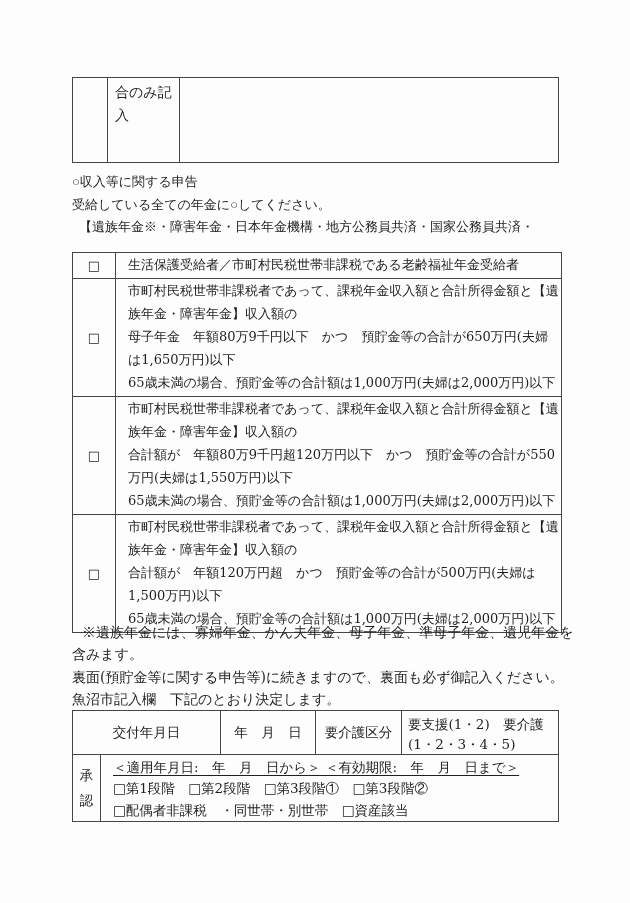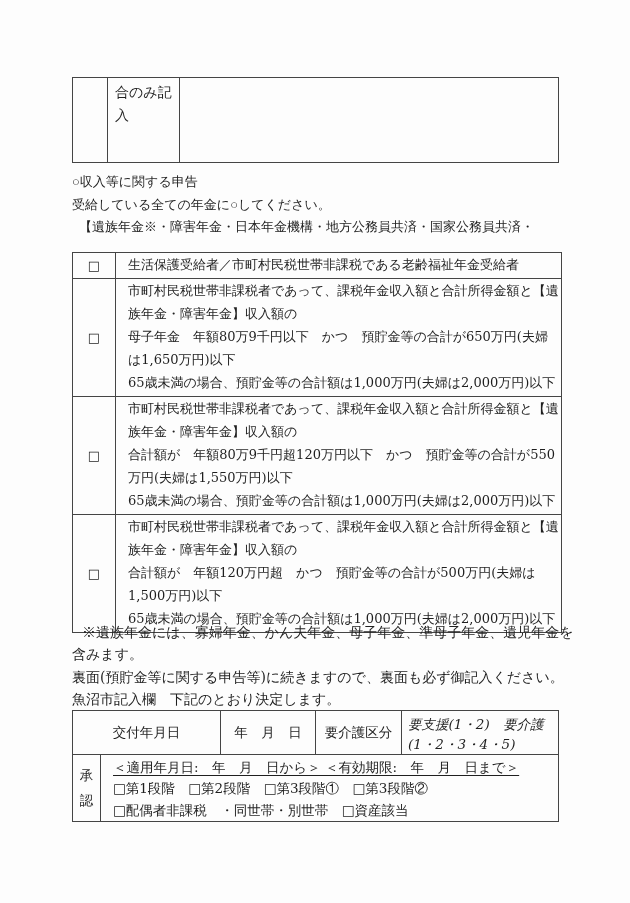--- a/index.html
+++ b/index.html
@@ -37,21 +37,21 @@
   .row-big td { height:115px; }
 
   
   .notes { position:absolute; left:72px; top:621px; width:500px; font-size:14px; line-height:22.4px; }
   .notes div { white-space:nowrap; }
 
   
   .city-table-wrap { position:absolute; left:72px; top:710px; }
   .city-top td { height:41px; font-size:13.5px; }
   .c-center { text-align:center; vertical-align:middle; }
-  .care-opt-cell { padding:2px 2px 0 6px; line-height:20px; vertical-align:middle;font-style:italic; }
+  .care-opt-cell { padding:2px 2px 0 6px; line-height:20px; vertical-align:middle; }
   .care-opt-cell div { white-space:nowrap; }
   .city-bottom { margin-top:-1px; }
   .city-bottom td { height:63px; font-size:13.5px; }
   .approval-cell { text-align:center; vertical-align:middle; line-height:25px; }
   .approval-body { padding:2px 2px 0 12px; line-height:21.3px; vertical-align:middle; }
   .approval-body div { white-space:nowrap; }
   .uline { text-decoration:underline; text-underline-offset:3px;margin-top:30px; }
 </style>
 </head>
 <body>

